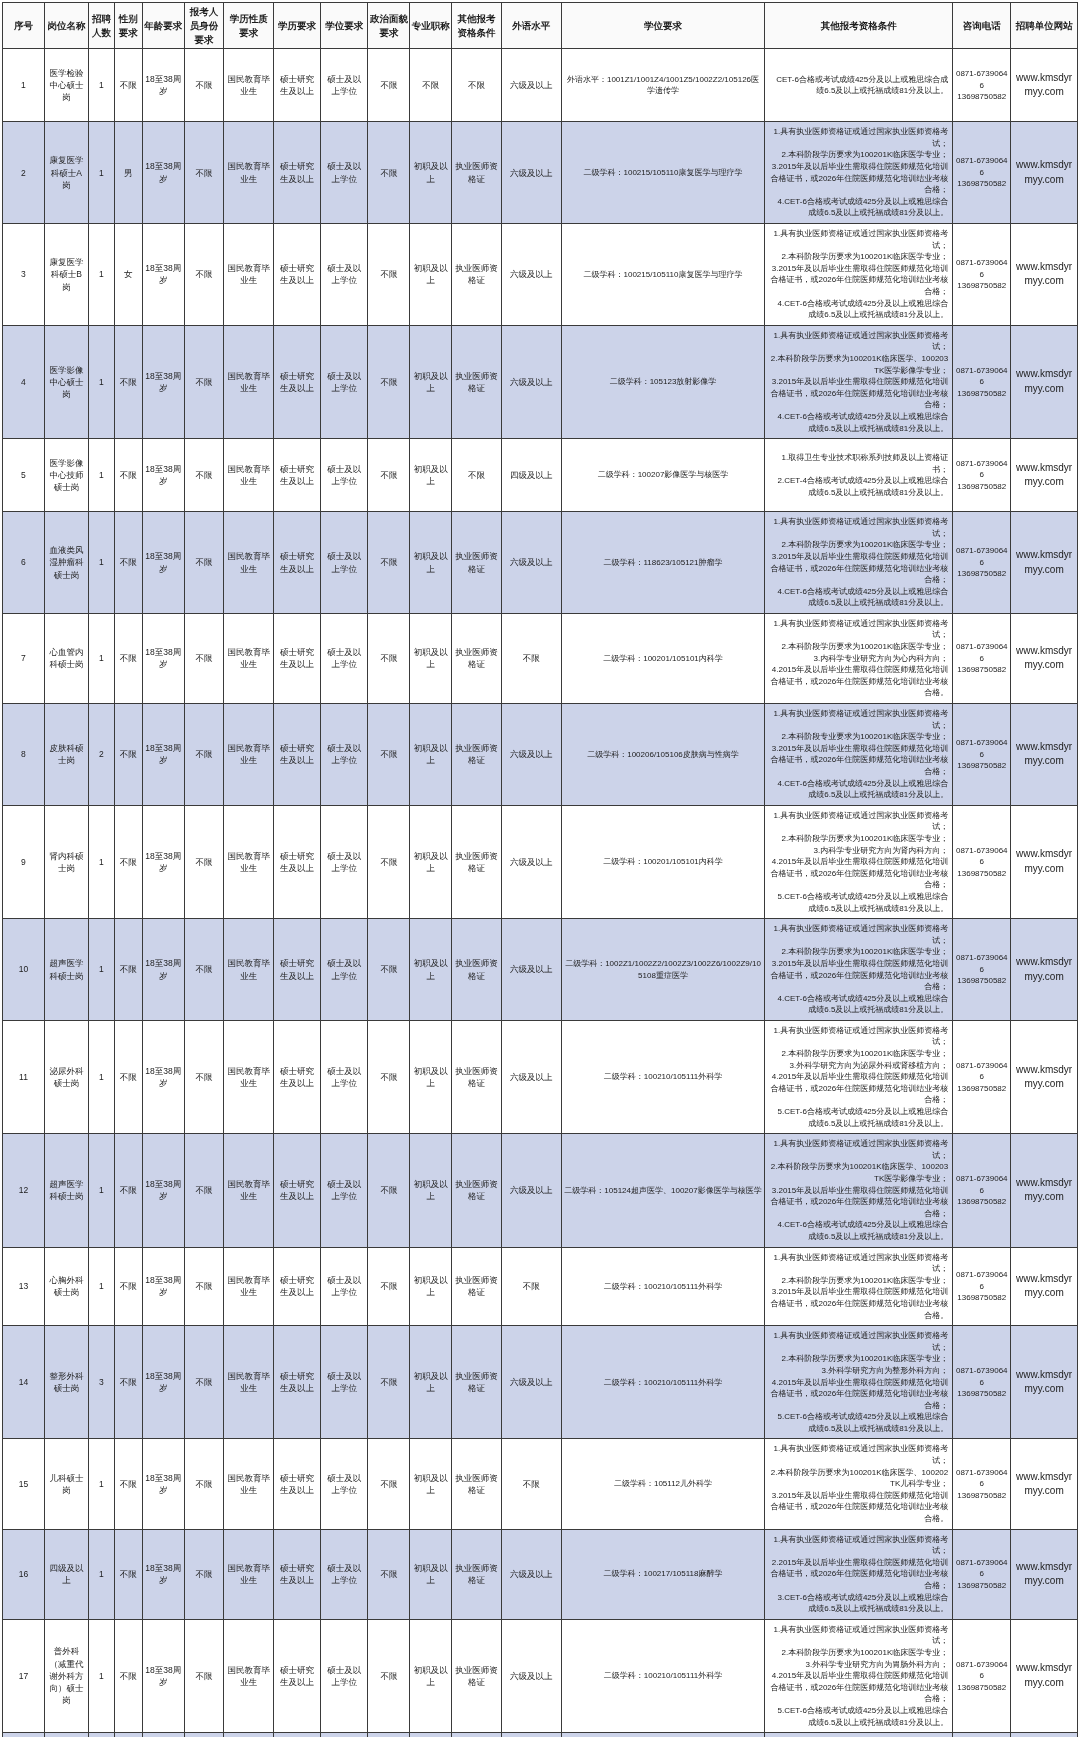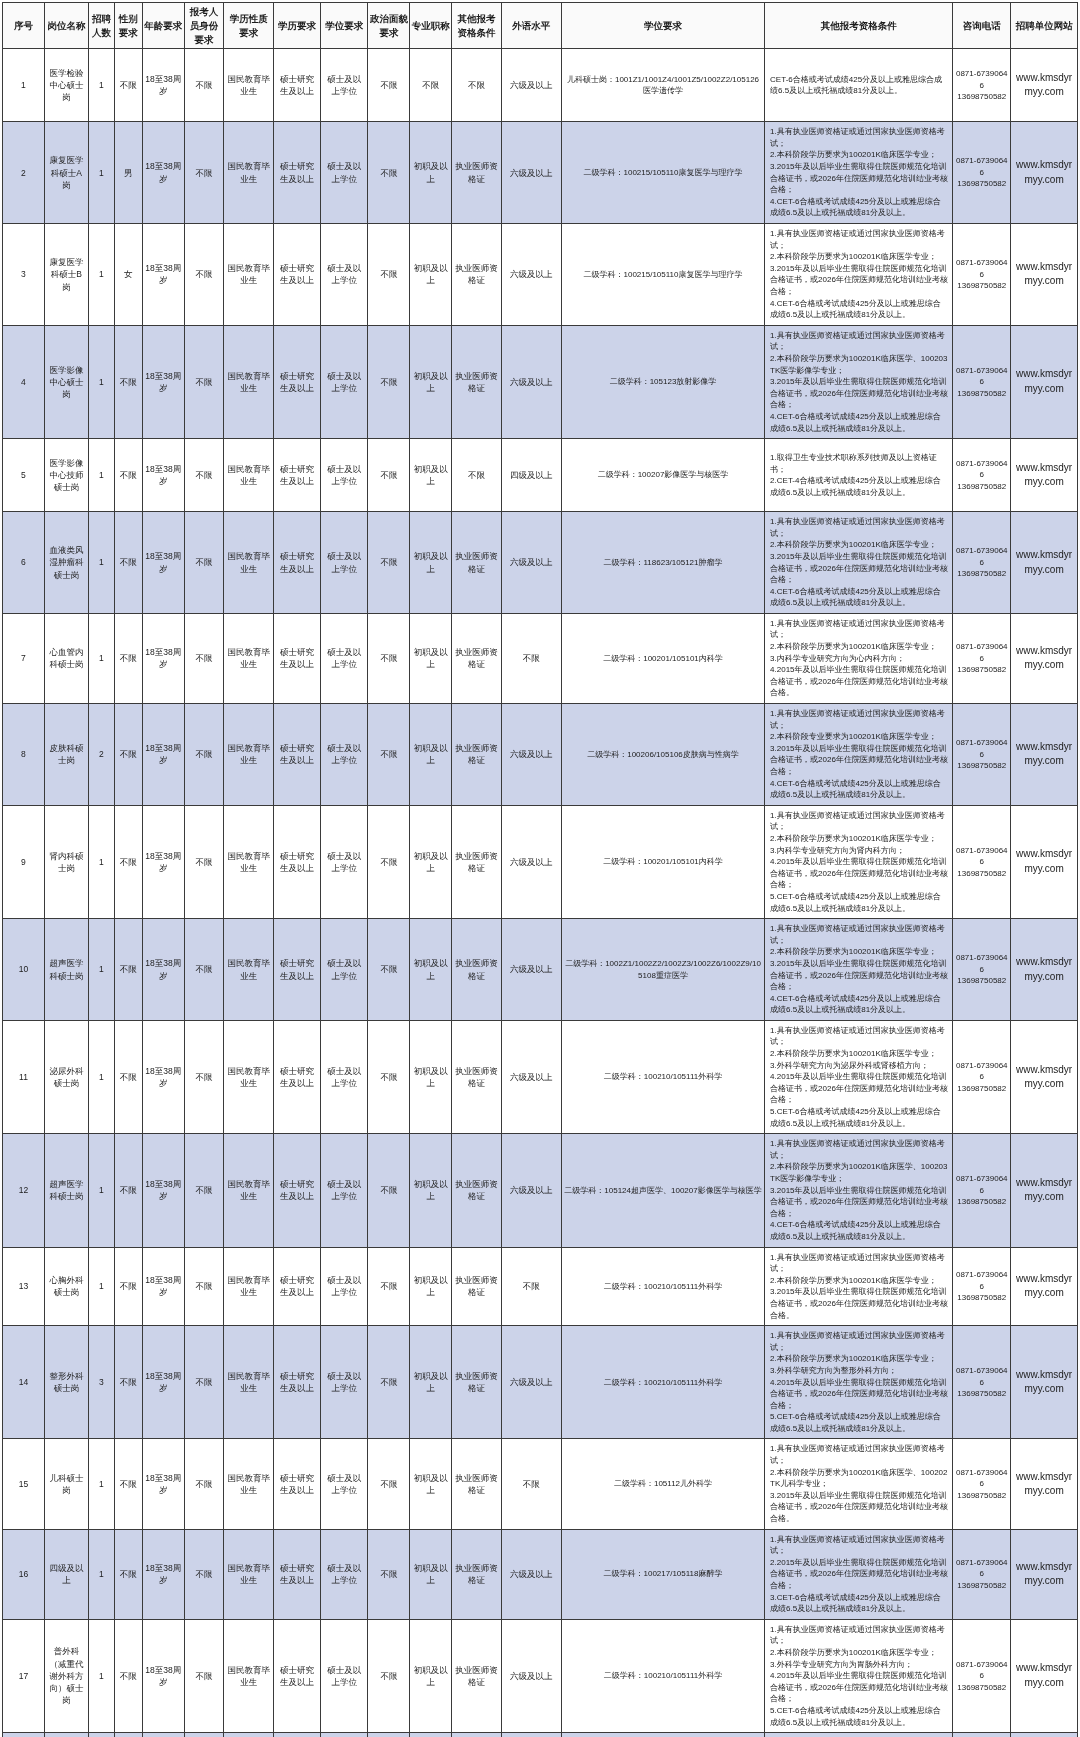--- a/index.html
+++ b/index.html
@@ -6,21 +6,21 @@
   body{width:1080px;font-family:"Liberation Sans","DejaVu Sans",sans-serif;color:#1c1c1c;}
   .sheet{background:#fdfdfd;padding:2px;}
   table{width:100%;border-collapse:collapse;table-layout:fixed;background:#fff;}
   th,td{border:1px solid #3a3a3a;vertical-align:middle;text-align:center;
         white-space:pre-line;word-break:break-all;overflow:hidden;
         padding:4px 2px;font-size:8.5px;line-height:1.45;}
   th{font-weight:bold;font-size:9.5px;height:24px;background:#fafafa;padding:2px 1px;}
   td{height:64px;}
   tr.shade td{background:#ccd3e9;}
   td.c13{font-size:8px;}
-  td.c14{text-align:left;padding-left:5px;padding-right:4px;font-size:8px;}
+  td.c14{text-align:right;padding-left:5px;padding-right:4px;font-size:8px;}
   td.c15{font-size:8px;}
   td.c16{font-size:10px;}
 </style>
 </head>
 <body>
 
 <div class="sheet">
   <table>
     <colgroup>
       <col style="width:3.9%">
@@ -70,21 +70,21 @@
           <td class="c3">不限</td>
           <td class="c4">18至38周岁</td>
           <td class="c5">不限</td>
           <td class="c6">国民教育毕业生</td>
           <td class="c7">硕士研究生及以上</td>
           <td class="c8">硕士及以上学位</td>
           <td class="c9">不限</td>
           <td class="c10">不限</td>
           <td class="c11">不限</td>
           <td class="c12">六级及以上</td>
-          <td class="c13">儿科硕士岗：1001Z1/1001Z4/1001Z5/1002Z2/105126医学遗传学</td>
+          <td class="c13">外语水平：1001Z1/1001Z4/1001Z5/1002Z2/105126医学遗传学</td>
           <td class="c14">CET-6合格或考试成绩425分及以上或雅思综合成绩6.5及以上或托福成绩81分及以上。</td>
           <td class="c15">0871-67390646
 13698750582</td>
           <td class="c16">www.kmsdyrmyy.com</td>
         </tr>
         <tr class="shade">
           <td class="c0">2</td>
           <td class="c1">康复医学科硕士A岗</td>
           <td class="c2">1</td>
           <td class="c3">男</td>

